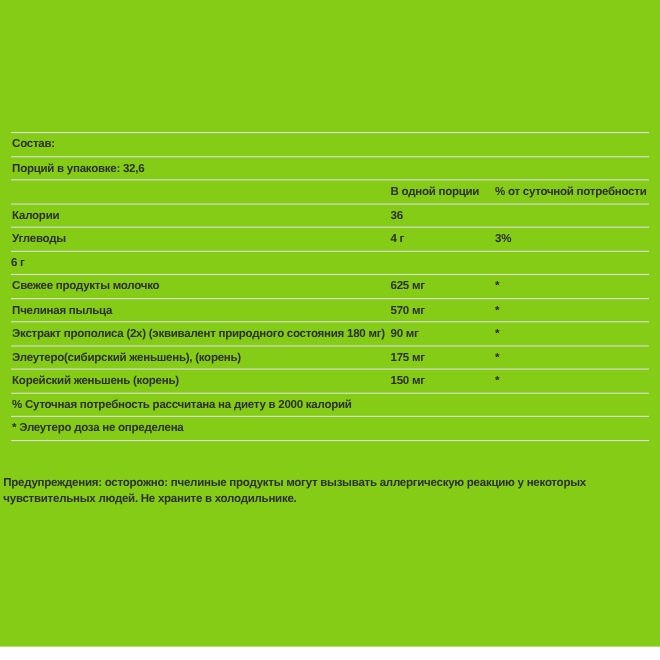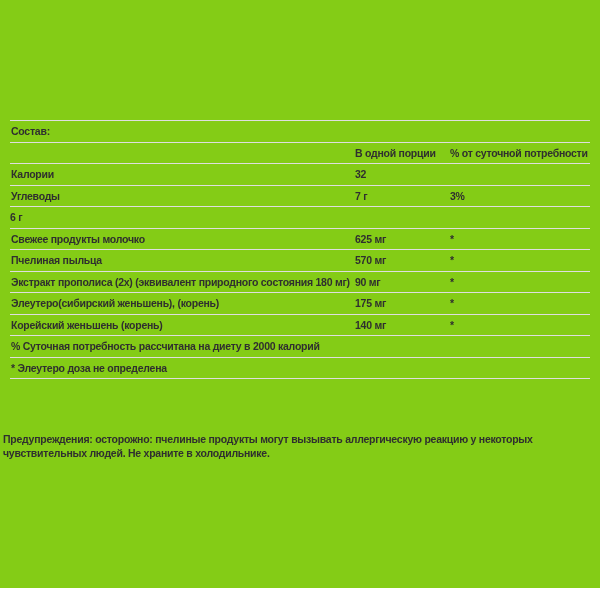--- a/index.html
+++ b/index.html
@@ -31,35 +31,38 @@
 </head>
 <body>
 
 <div class="sheet">
 
   <div class="facts">
 
     <div class="frow">
       <div class="fullspan">Состав:</div>
     </div>
+    <div class="frow">
+      <div class="fullspan">Порций в упаковке: 32,6</div>
+    </div>
 
     <div class="frow">
       <div class="c1"></div>
       <div class="c2">В одной порции</div>
       <div class="c3">% от суточной потребности</div>
     </div>
 
     <div class="frow">
       <div class="c1">Калории</div>
-      <div class="c2">32</div>
+      <div class="c2">36</div>
       <div class="c3"></div>
     </div>
     <div class="frow">
       <div class="c1">Углеводы</div>
-      <div class="c2">7 г</div>
+      <div class="c2">4 г</div>
       <div class="c3">3%</div>
     </div>
     <div class="frow">
       <div class="c2">6 г</div>
       <div class="c3"></div>
     </div>
     <div class="frow">
       <div class="c1">Свежее продукты молочко</div>
       <div class="c2">625 мг</div>
       <div class="c3">*</div>
@@ -74,21 +77,21 @@
       <div class="c2">90 мг</div>
       <div class="c3">*</div>
     </div>
     <div class="frow">
       <div class="c1">Элеутеро(сибирский женьшень), (корень)</div>
       <div class="c2">175 мг</div>
       <div class="c3">*</div>
     </div>
     <div class="frow">
       <div class="c1">Корейский женьшень (корень)</div>
-      <div class="c2">140 мг</div>
+      <div class="c2">150 мг</div>
       <div class="c3">*</div>
     </div>
 
     <div class="frow">
       <div class="fullspan">% Суточная потребность рассчитана на диету в 2000 калорий</div>
     </div>
     <div class="frow">
       <div class="fullspan">* Элеутеро доза не определена</div>
     </div>
 

